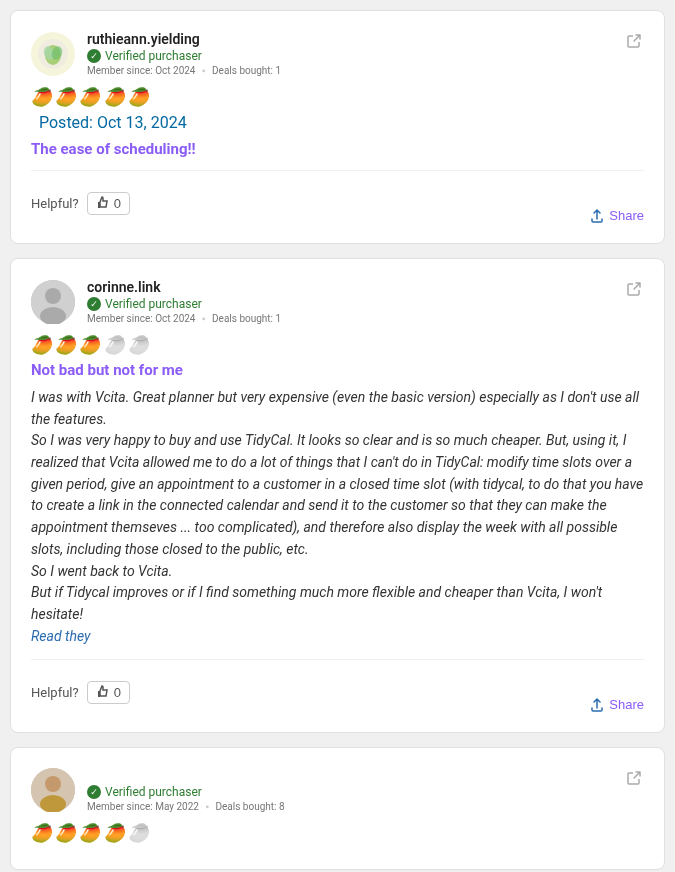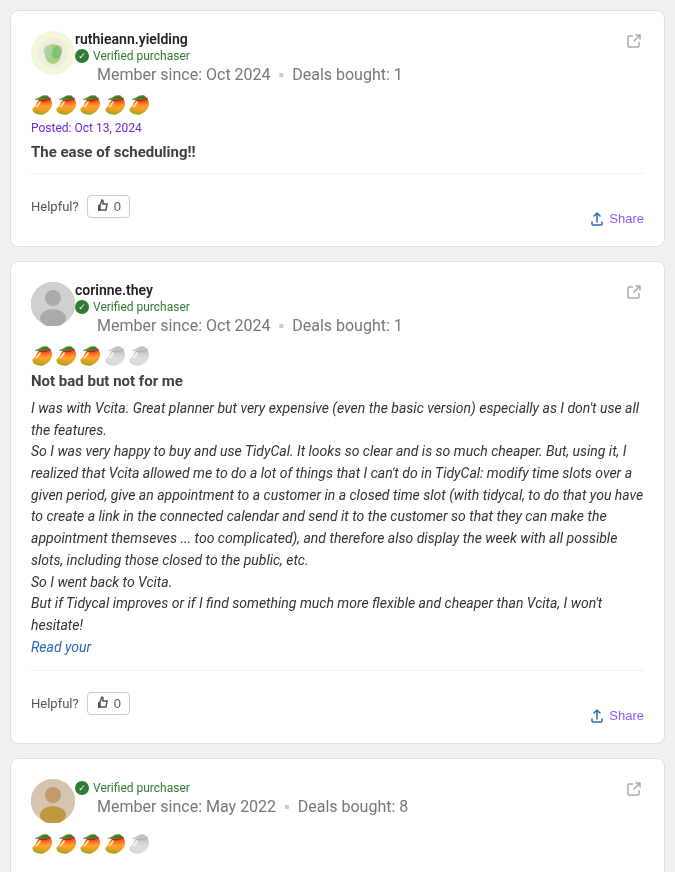--- a/index.html
+++ b/index.html
@@ -17,21 +17,22 @@
       margin-bottom: 14px;
     }
     .review-header {
       display: flex;
       justify-content: space-between;
       align-items: flex-start;
       margin-bottom: 10px;
     }
     .reviewer-info {
       display: flex;
-      align-items: flex-start;
+      align-items: flex-end;
+      gap: 12px;
     }
     .avatar-leaf {
       width: 44px;
       height: 44px;
       border-radius: 50%;
       background: #f5f5dc;
       display: flex;
       align-items: center;
       justify-content: center;
       font-size: 20px;
@@ -65,50 +66,50 @@
     }
     .verified-badge {
       display: flex;
       align-items: center;
       gap: 4px;
       font-size: 12px;
       color: #2e7d32;
       margin: 2px 0;
     }
     .member-info {
-      font-size: 16px;
+      font-size: 10px;
       color: #777;
-      margin-left: 22px;
     }
     .member-info span {
       margin: 0 4px;
     }
     .external-link-btn {
       color: #aaa;
       cursor: pointer;
       font-size: 16px;
       padding: 2px;
     }
     .stars {
       display: flex;
       gap: 2px;
       margin: 10px 0 6px;
       font-size: 20px;
     }
     .star-filled { color: #f5a623; }
     .star-empty { color: #ccc; }
     .posted-date {
-      font-size: 12px;
-      color: #6d28d9;
+      font-size: 16px;
+      color: #0369a1;
       margin-bottom: 8px;
+      margin-left: 8px;
     }
     .review-title {
       font-weight: 700;
       font-size: 15px;
-      color: #404040;
+      color: #8b5cf6;
       margin-bottom: 8px;
     }
     .review-body {
       font-size: 14px;
       color: #333;
       line-height: 1.55;
       margin-bottom: 10px;
     }
     .read-less-link {
       color: #2b6cb0;
@@ -217,21 +218,21 @@
       <div class="review-header">
         <div class="reviewer-info">
           <div class="avatar-person">
             <svg width="44" height="44" viewBox="0 0 44 44" fill="none">
       <circle cx="22" cy="22" r="22" fill="#d0d0d0"></circle>
       <circle cx="22" cy="16" r="8" fill="#aaa"></circle>
       <ellipse cx="22" cy="36" rx="13" ry="9" fill="#aaa"></ellipse>
     </svg>
           </div>
           <div class="reviewer-details">
-            <div class="reviewer-name">corinne.they</div>
+            <div class="reviewer-name">corinne.link</div>
             <div class="verified-badge">
     <span style="width:14px;height:14px;background:#2e7d32;border-radius:50%;display:inline-flex;align-items:center;justify-content:center;color:white;font-size:9px;">✓</span>
     <span>Verified purchaser</span>
   </div>
             <div class="member-info">Member since: Oct 2024 <span style="color:#ccc;">▪</span> Deals bought: 1</div>
           </div>
         </div>
         <div class="external-link-btn"><svg width="16" height="16" viewBox="0 0 16 16" fill="none" stroke="#aaa" stroke-width="1.5">
     <path d="M7 3H3a1 1 0 00-1 1v9a1 1 0 001 1h9a1 1 0 001-1V9"></path>
     <path d="M10 2h4v4M14 2L8 8" stroke-linecap="round" stroke-linejoin="round"></path>
@@ -241,21 +242,21 @@
         <span class="star-filled" style="font-size: 18px;">🥭</span>
         <span class="star-filled" style="font-size: 18px;">🥭</span>
         <span class="star-filled" style="font-size: 18px;">🥭</span>
         <span class="star-empty" style="font-size: 18px; filter: grayscale(1) opacity(0.4);">🥭</span>
         <span class="star-empty" style="font-size: 18px; filter: grayscale(1) opacity(0.4);">🥭</span>
       </div>
       <div class="review-title">Not bad but not for me</div>
       <div class="review-body" style="white-space: pre-line; font-style: italic;">I was with Vcita. Great planner but very expensive (even the basic version) especially as I don't use all the features.
 So I was very happy to buy and use TidyCal. It looks so clear and is so much cheaper. But, using it, I realized that Vcita allowed me to do a lot of things that I can't do in TidyCal: modify time slots over a given period, give an appointment to a customer in a closed time slot (with tidycal, to do that you have to create a link in the connected calendar and send it to the customer so that they can make the appointment themseves ... too complicated), and therefore also display the week with all possible slots, including those closed to the public, etc.
 So I went back to Vcita.
-But if Tidycal improves or if I find something much more flexible and cheaper than Vcita, I won't hesitate!<br><a class="read-less-link" href="#">Read your</a></div>
+But if Tidycal improves or if I find something much more flexible and cheaper than Vcita, I won't hesitate!<br><a class="read-less-link" href="#">Read they</a></div>
       <div class="review-footer">
         <div class="helpful-section">
           <span>Helpful?</span>
           <button class="thumbs-up-btn">
             <svg width="14" height="14" viewBox="0 0 14 14" fill="none" stroke="#555" stroke-width="1.5">
               <path d="M4 6L6 1c.5 0 1 .4 1 1v3h4l-1 6H4V6z"></path>
               <path d="M4 6H2v6h2V6z" fill="#555" stroke="none"></path>
             </svg> 
             <span>0</span>
           </button>

